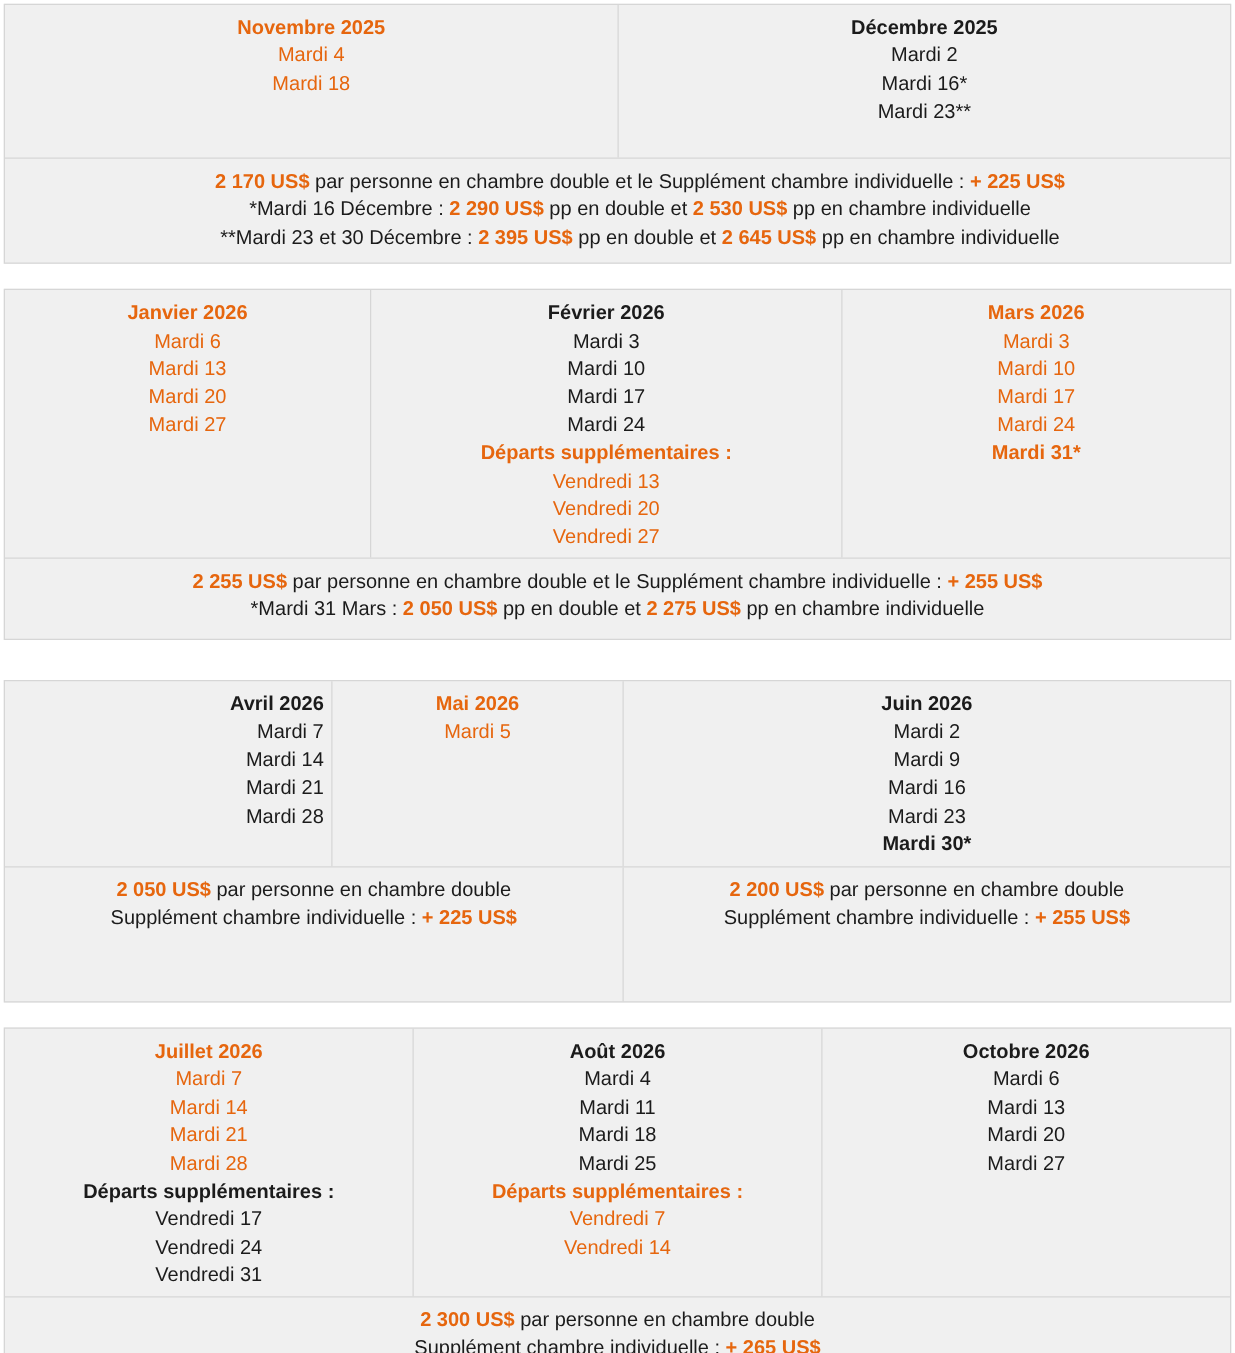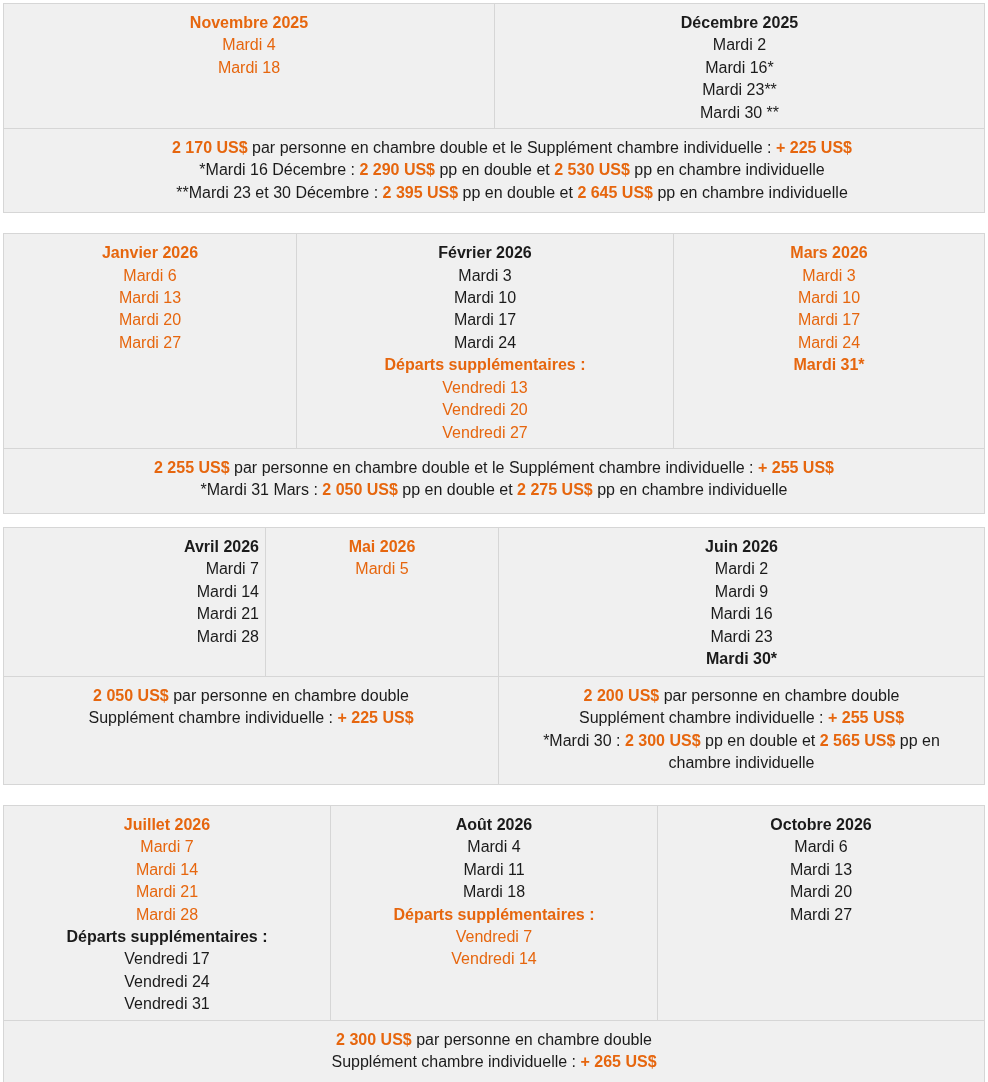--- a/index.html
+++ b/index.html
@@ -16,21 +16,21 @@
     color:var(--text);
     width:988px;
   }
   .page{width:982px;margin:3px;}
   .tbl{
     border:1px solid var(--border);
     background:var(--cellbg);
     margin-bottom:20px;
     box-sizing:border-box;
   }
-  .b2{margin-bottom:13px;}
+  .b2{margin-bottom:32px;}
   .row{display:flex;}
   .cell{
     box-sizing:border-box;
     padding:8px 6px 4px 6px;
     text-align:center;
   }
   .cell + .cell{border-left:1px solid var(--border);}
   .price{border-top:1px solid var(--border);}
   .pcell{
     box-sizing:border-box;
@@ -71,21 +71,20 @@
       <div class="cell c0">
         <div class="title accent">Novembre 2025</div>
         <div class="item accent">Mardi 4</div>
         <div class="item accent">Mardi 18</div>
       </div>
       <div class="cell c1">
         <div class="title">Décembre 2025</div>
         <div class="item">Mardi 2</div>
         <div class="item">Mardi 16*</div>
         <div class="item">Mardi 23**</div>
-        <div class="item">Mardi 30 **</div>
       </div>
     </div>
     <div class="row price">
       <div class="pcell">
         <div class="pline"><span class="seg-a">2 170 US$</span><span> par personne en chambre double et le Supplément chambre individuelle : </span><span class="seg-a">+ 225 US$</span></div>
         <div class="pline"><span>*Mardi 16 Décembre : </span><span class="seg-a">2 290 US$</span><span> pp en double et </span><span class="seg-a">2 530 US$</span><span> pp en chambre individuelle</span></div>
         <div class="pline"><span>**Mardi 23 et 30 Décembre : </span><span class="seg-a">2 395 US$</span><span> pp en double et </span><span class="seg-a">2 645 US$</span><span> pp en chambre individuelle</span></div>
       </div>
     </div>
   </section>
@@ -150,21 +149,20 @@
       </div>
     </div>
     <div class="row price">
       <div class="pcell p0">
         <div class="pline"><span class="seg-a">2 050 US$</span><span> par personne en chambre double</span></div>
         <div class="pline"><span>Supplément chambre individuelle : </span><span class="seg-a">+ 225 US$</span></div>
       </div>
       <div class="pcell p1">
         <div class="pline"><span class="seg-a">2 200 US$</span><span> par personne en chambre double</span></div>
         <div class="pline"><span>Supplément chambre individuelle : </span><span class="seg-a">+ 255 US$</span></div>
-        <div class="pline"><span>*Mardi 30 : </span><span class="seg-a">2 300 US$</span><span> pp en double et </span><span class="seg-a">2 565 US$</span><span> pp en chambre individuelle</span></div>
       </div>
     </div>
   </section>
 
   <section class="tbl b4">
     <div class="row dates">
       <div class="cell c0">
         <div class="title accent">Juillet 2026</div>
         <div class="item accent">Mardi 7</div>
         <div class="item accent">Mardi 14</div>
@@ -173,20 +171,21 @@
         <div class="item bold">Départs supplémentaires :</div>
         <div class="item">Vendredi 17</div>
         <div class="item">Vendredi 24</div>
         <div class="item">Vendredi 31</div>
       </div>
       <div class="cell c1">
         <div class="title">Août 2026</div>
         <div class="item">Mardi 4</div>
         <div class="item">Mardi 11</div>
         <div class="item">Mardi 18</div>
+        <div class="item">Mardi 25</div>
         <div class="item accent bold">Départs supplémentaires :</div>
         <div class="item accent">Vendredi 7</div>
         <div class="item accent">Vendredi 14</div>
       </div>
       <div class="cell c3">
         <div class="title">Octobre 2026</div>
         <div class="item">Mardi 6</div>
         <div class="item">Mardi 13</div>
         <div class="item">Mardi 20</div>
         <div class="item">Mardi 27</div>

